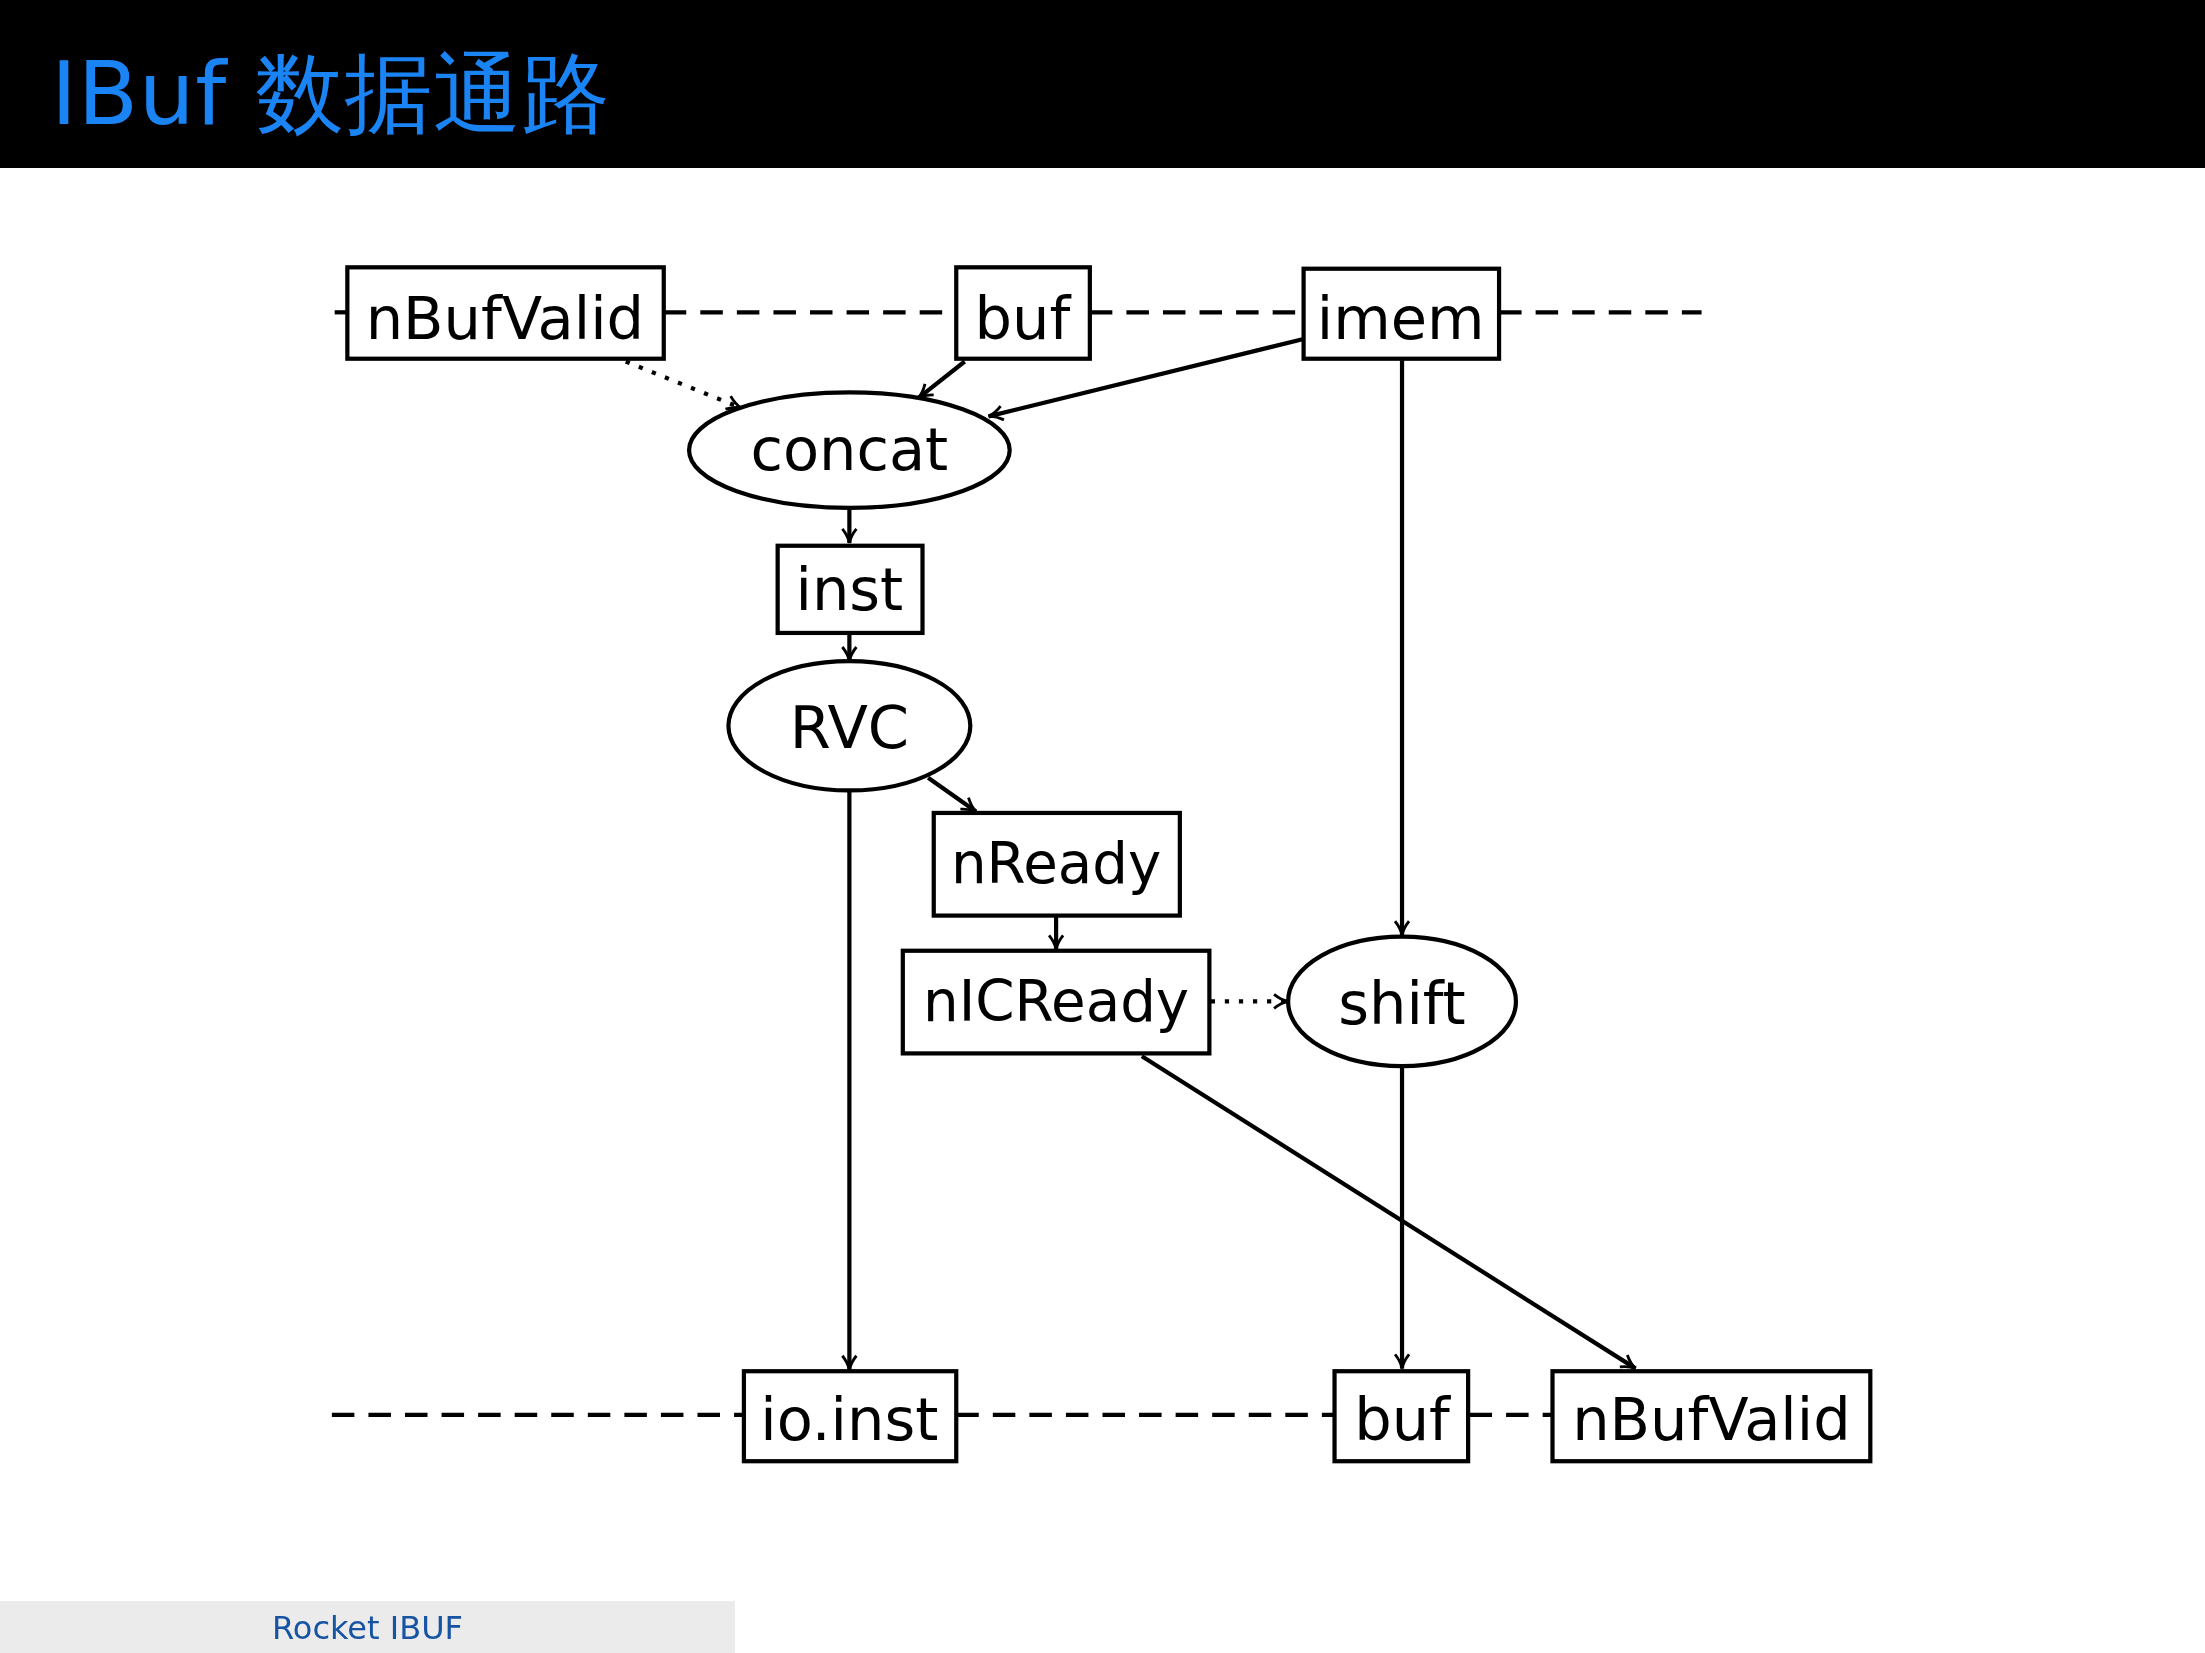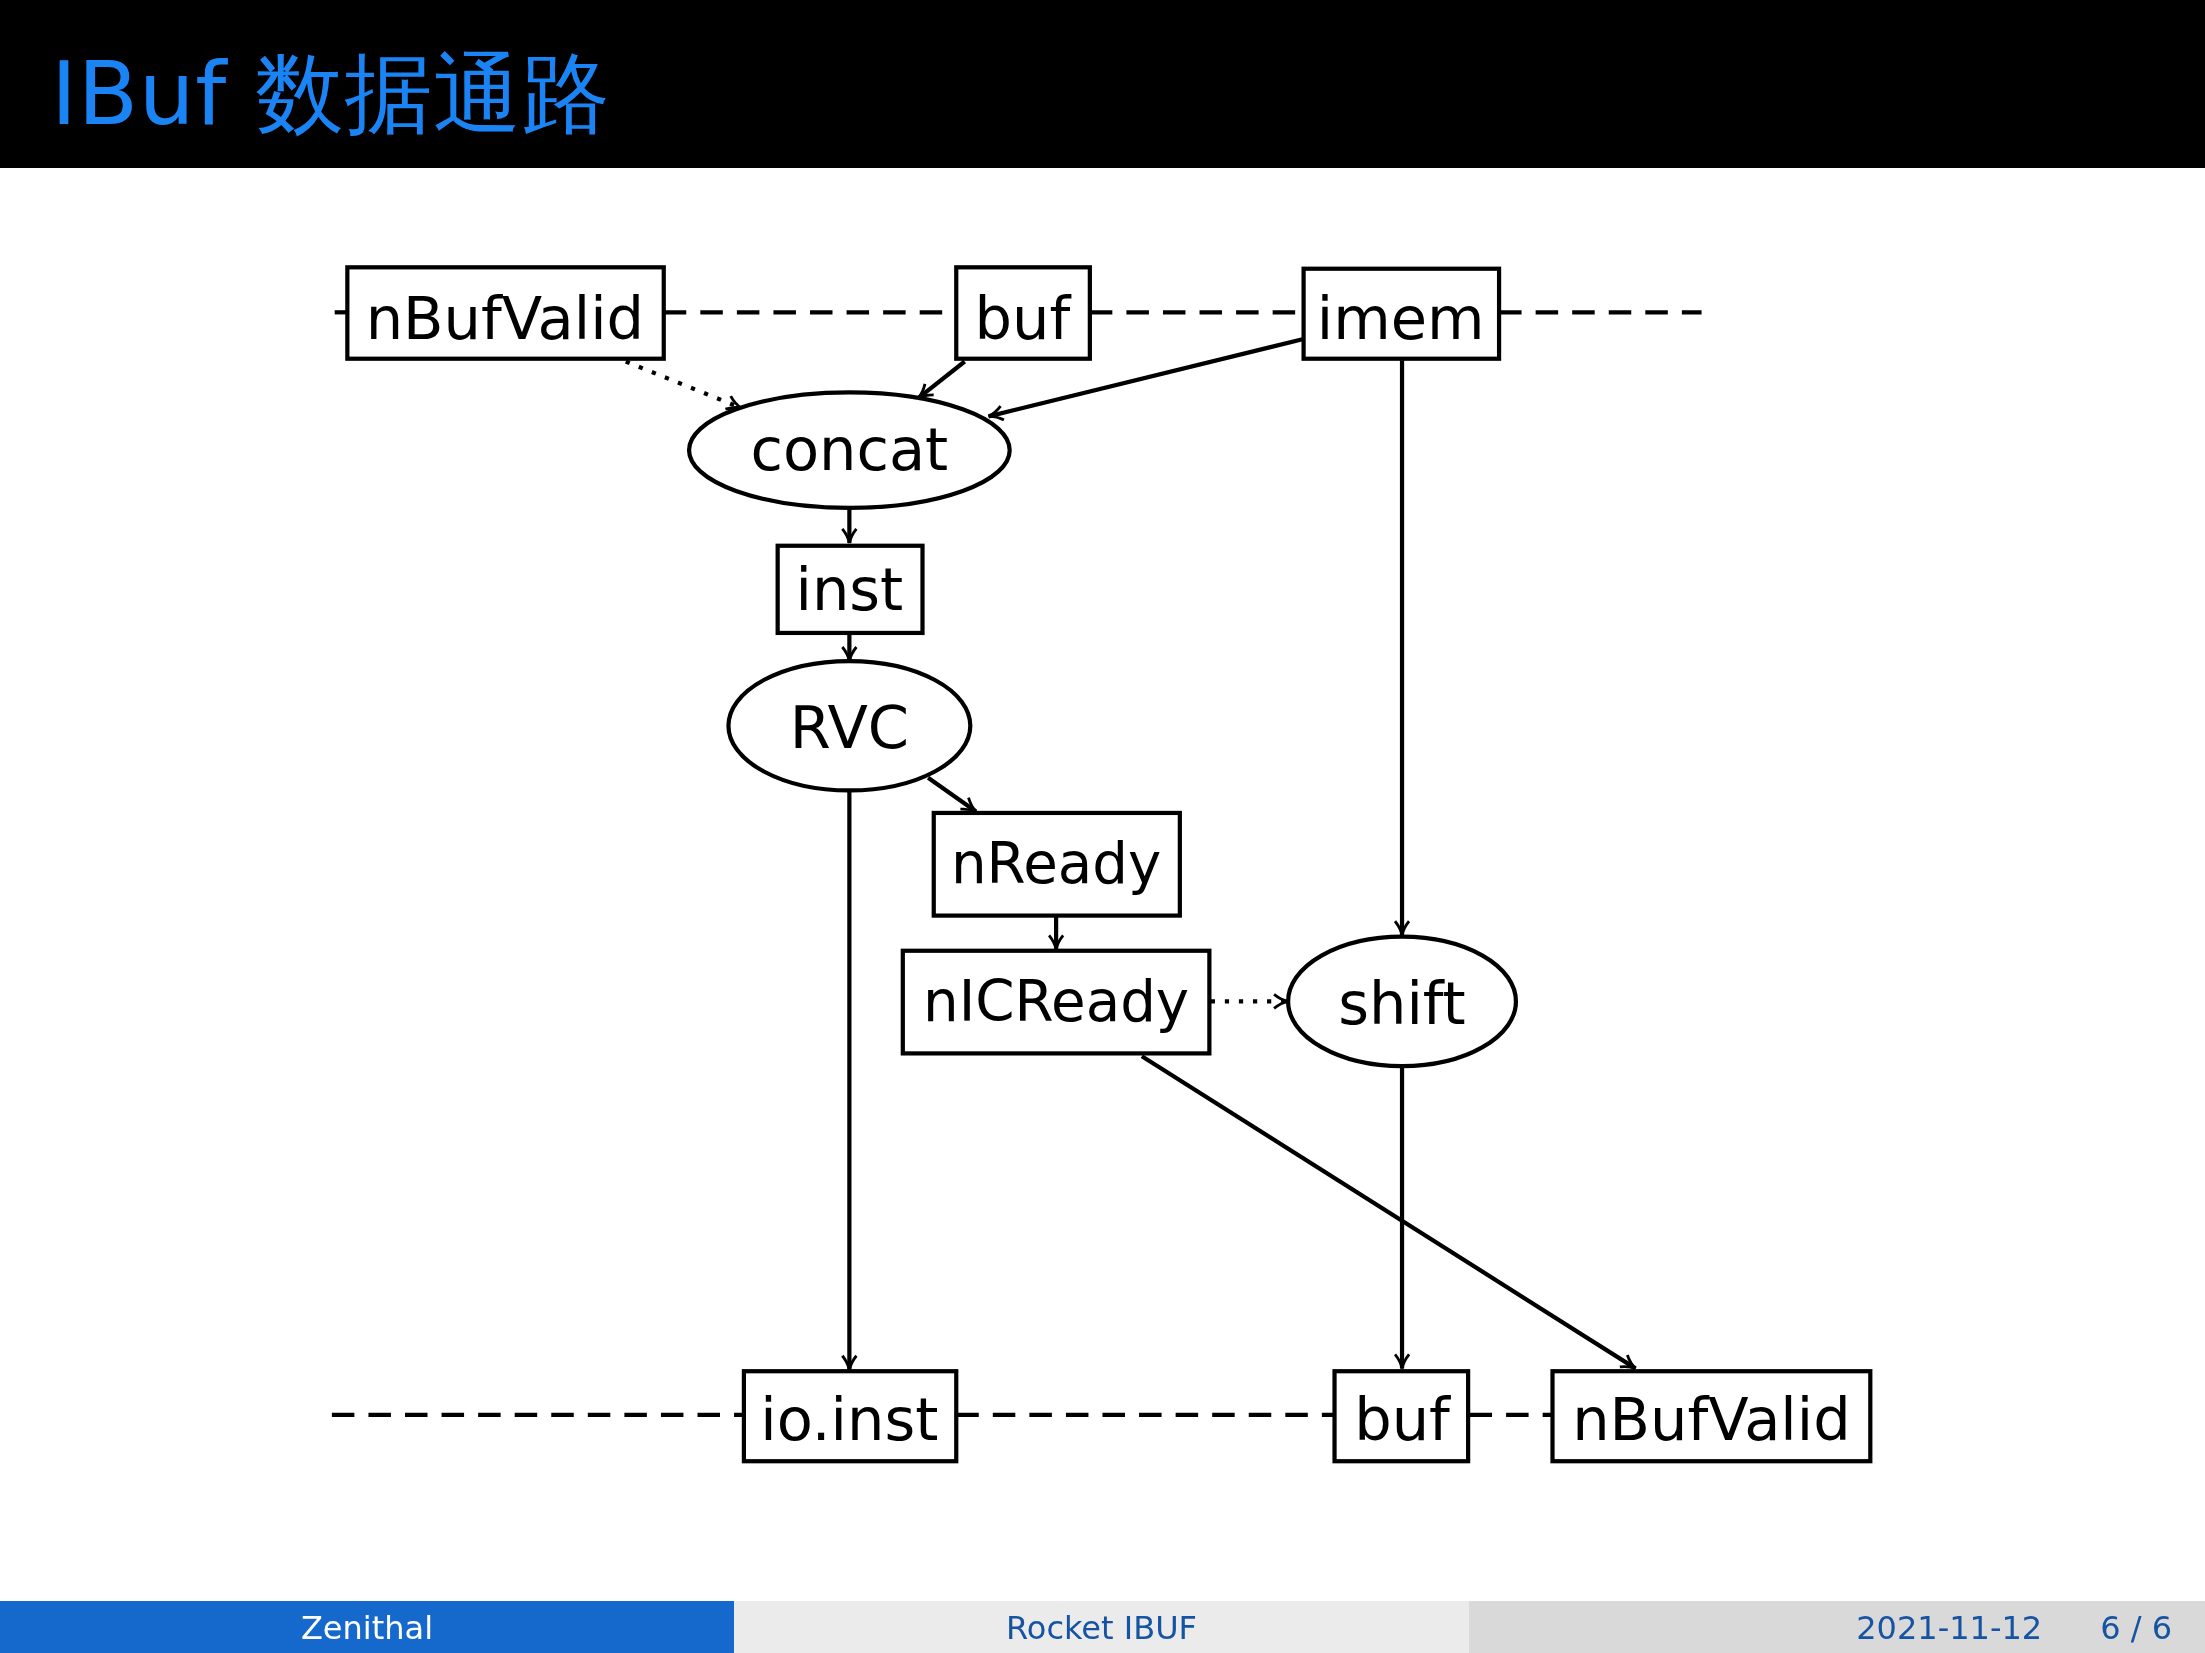--- a/index.html
+++ b/index.html
@@ -103,24 +103,17 @@
       <text x="997" y="1024" text-anchor="middle" stroke="none" fill="#000" style="font-size:42px;font-family:'DejaVu Sans',sans-serif">buf</text>
     </g>
     <g>
       <rect x="1104" y="975" width="226" height="64"></rect>
       <text x="1217" y="1024" text-anchor="middle" stroke="none" fill="#000" style="font-size:42px;font-family:'DejaVu Sans',sans-serif">nBufValid</text>
     </g>
   </g>
 </svg>
 
 <div class="footer">
-  <div class="fcell f1">
-      <span>Zenithal</span>
-    </div>
   <div class="fcell f2">
       <span>Rocket IBUF</span>
     </div>
-  <div class="fcell f3">
-    <span>2021-11-12</span>
-    <span class="pg">6 / 6</span>
-  </div>
 </div>
 
 
 </body></html>

